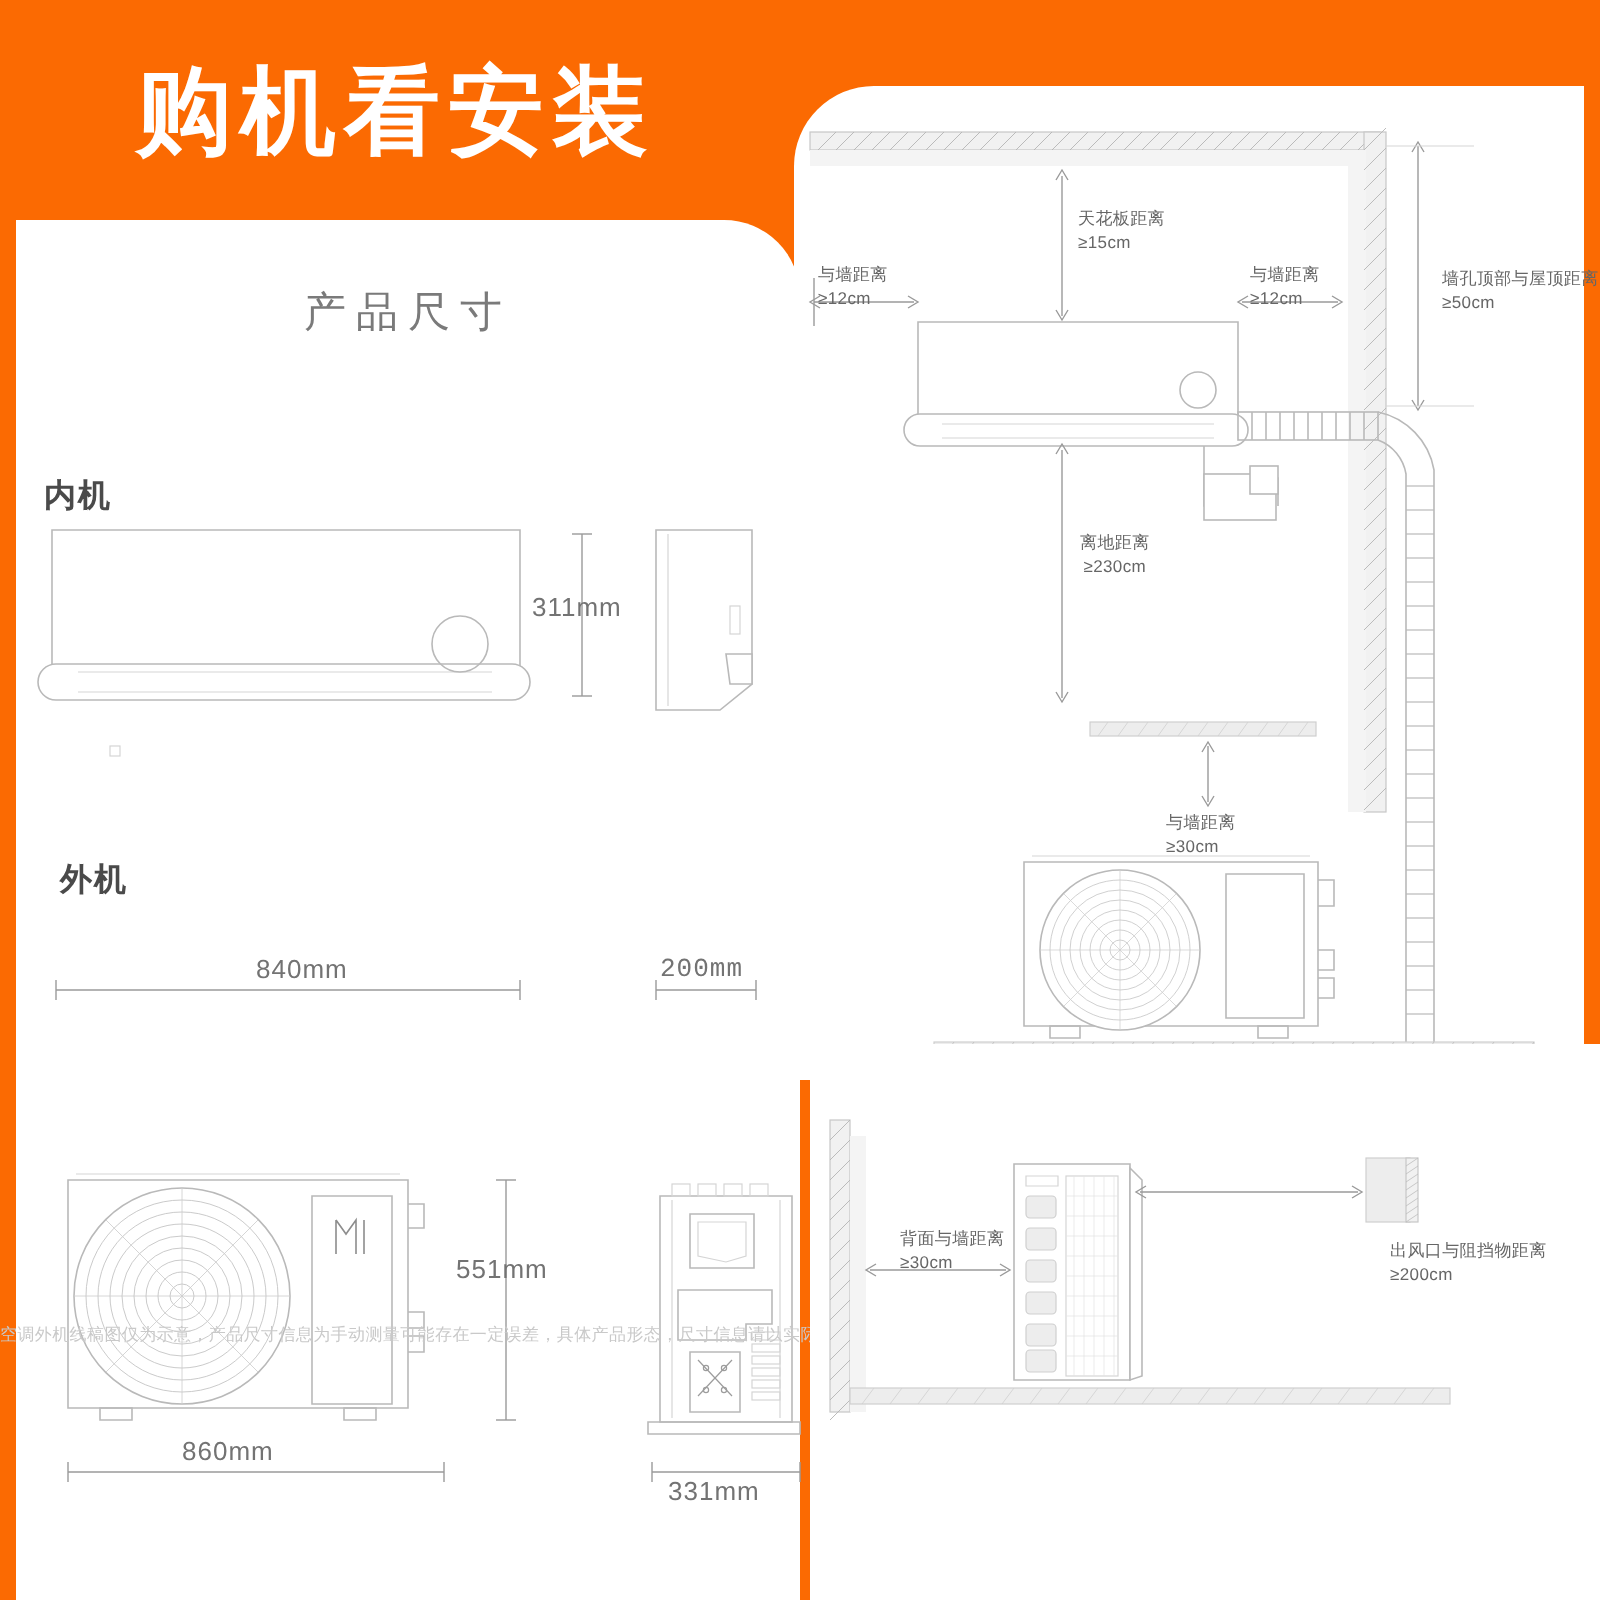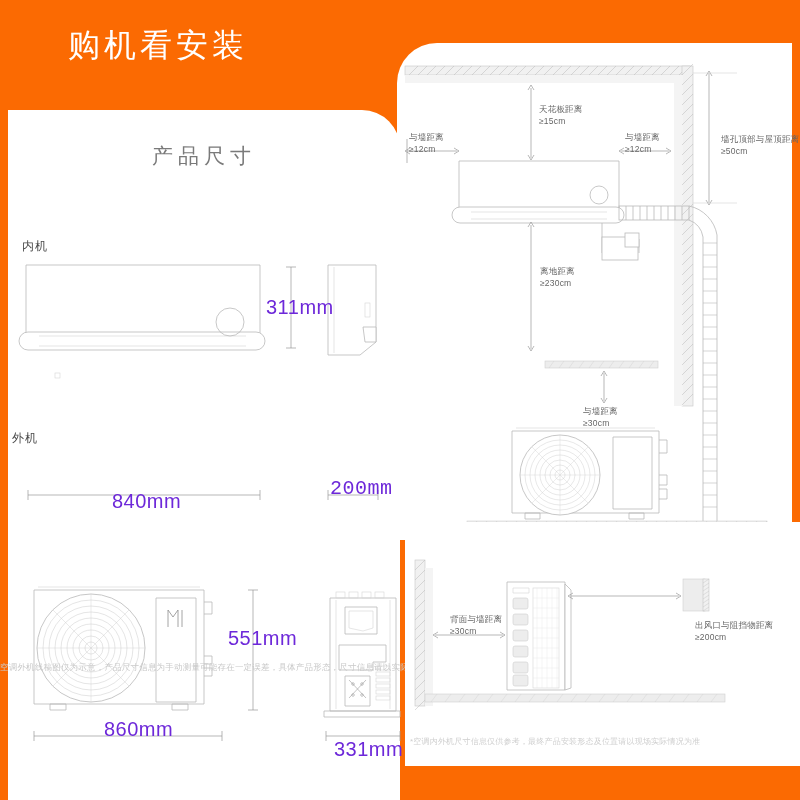--- a/index.html
+++ b/index.html
@@ -11,54 +11,54 @@
     position:relative;
   }
   .page{position:absolute;inset:0;}
 
   
   .banner{
     position:absolute;left:0;top:0;width:800px;height:110px;
   }
   .banner-title{
     position:absolute;left:68px;top:24px;
-    font-size:32px;font-weight:normal;color:#ffffff;
+    font-size:48px;font-weight:bold;color:#ffffff;
     letter-spacing:4px;
     white-space:nowrap;
   }
 
   
   .card{
     position:absolute;background:#ffffff;
   }
   #left-card{
     left:8px;top:110px;width:392px;height:764px;
     border-top-right-radius:38px;
   }
   #right-top-card{
     left:397px;top:18px;width:395px;height:497px;
     border-top-left-radius:40px;
     margin-top:25px;
   }
   #right-bottom-card{
-    left:405px;top:522px;width:395px;height:244px;
+    left:405px;top:522px;width:395px;height:278px;
   }
 
   .card-title{
     position:absolute;left:0;top:32px;width:100%;
     text-align:center;font-size:21px;color:#7a7a7a;letter-spacing:5px;
   }
 
   .sec-label{
-    position:absolute;font-size:12px;color:#4a4a4a;font-weight:normal;
+    position:absolute;font-size:16px;color:#4a4a4a;font-weight:bold;
     letter-spacing:1px;
   }
 
   .dim-text{
-    position:absolute;font-size:20px;color:#6d28d9;
+    position:absolute;font-size:13px;color:#737373;
     letter-spacing:0.5px;white-space:nowrap;
   }
 
   .note{
     position:absolute;font-size:8.5px;color:#c9c9c9;
     white-space:nowrap;letter-spacing:0.2px;
   }
   .note-r{
     position:absolute;font-size:8px;color:#cfcfcf;
     white-space:nowrap;letter-spacing:0.2px;
@@ -199,27 +199,27 @@
           <rect x="368" y="586" width="14" height="4"></rect>
       </g>
       <path class="ln" d="M316 601 L392 601 L392 607 L316 607 Z"></path>
 
       <path class="arrow" d="M318 626 L392 626"></path>
       <path class="arrow" d="M318 621 L318 631"></path>
       <path class="arrow" d="M392 621 L392 631"></path>
     </svg>
 
     <div class="dim-text" style="left:258px;top:186px;">311mm</div>
-    <div class="dim-text" style="left:104px;top:367px;margin-top:13px;">840mm</div>
+    <div class="dim-text" style="left:120px;top:367px;">840mm</div>
     <div class="dim-text" style="left:322px;top:367px;font-family:Liberation Mono, monospace;">200mm</div>
 
-    <div class="sec-label" style="left:4px;top:320px;">外机</div>
+    <div class="sec-label" style="left:22px;top:320px;">外机</div>
 
     <div class="dim-text" style="left:220px;top:517px;">551mm</div>
-    <div class="dim-text" style="left:96px;top:608px;">860mm</div>
+    <div class="dim-text" style="left:83px;top:608px;">860mm</div>
     <div class="dim-text" style="left:326px;top:608px;margin-top:20px;">331mm</div>
 
     <div class="note" style="left:-8px;top:552px;">空调外机线稿图仅为示意，产品尺寸信息为手动测量可能存在一定误差，具体产品形态，尺寸信息请以实际产品为准</div>
   </div>
 
   <div class="card" id="right-top-card">
     <svg width="395" height="497">
 
       <rect class="fillg" x="8" y="23" width="285" height="9"></rect>
       <g stroke="#b4b4b4" stroke-width="0.45">
@@ -468,21 +468,21 @@
     <div class="ann" style="left:228px;top:88px;">
       <b>与墙距离</b>
       <b>≥12cm</b>
     </div>
 
     <div class="ann" style="left:324px;top:90px;">
       <b>墙孔顶部与屋顶距离</b>
       <b>≥50cm</b>
     </div>
 
-    <div class="ann" style="left:143px;top:222px;">
+    <div class="ann" style="left:143px;top:222px;text-align:center;">
       <b>离地距离</b>
       <b>≥230cm</b>
     </div>
 
     <div class="ann" style="left:186px;top:362px;">
       <b>与墙距离</b>
       <b>≥30cm</b>
     </div>
   </div>
 
@@ -590,16 +590,15 @@
     <div class="ann" style="left:45px;top:91px;">
       <b>背面与墙距离</b>
       <b>≥30cm</b>
     </div>
 
     <div class="ann" style="left:290px;top:97px;">
       <b>出风口与阻挡物距离</b>
       <b>≥200cm</b>
     </div>
 
-    <div class="note-r" style="left:5px;top:214px;">*空调内外机尺寸信息仅供参考，最终产品安装形态及位置请以现场实际情况为准</div>
   </div>
 
 </div>
 
 </body></html>

